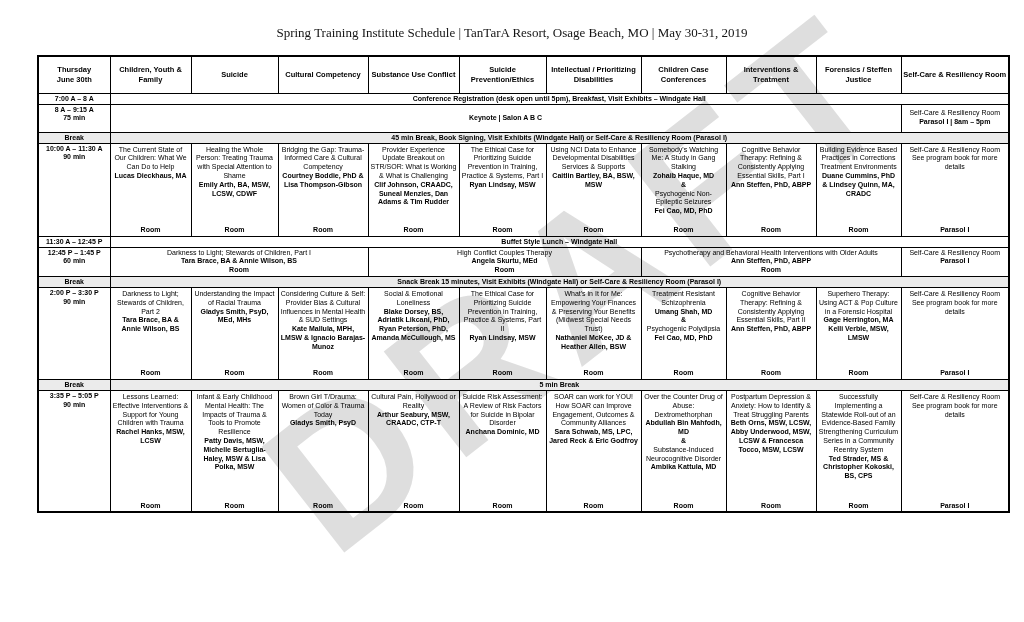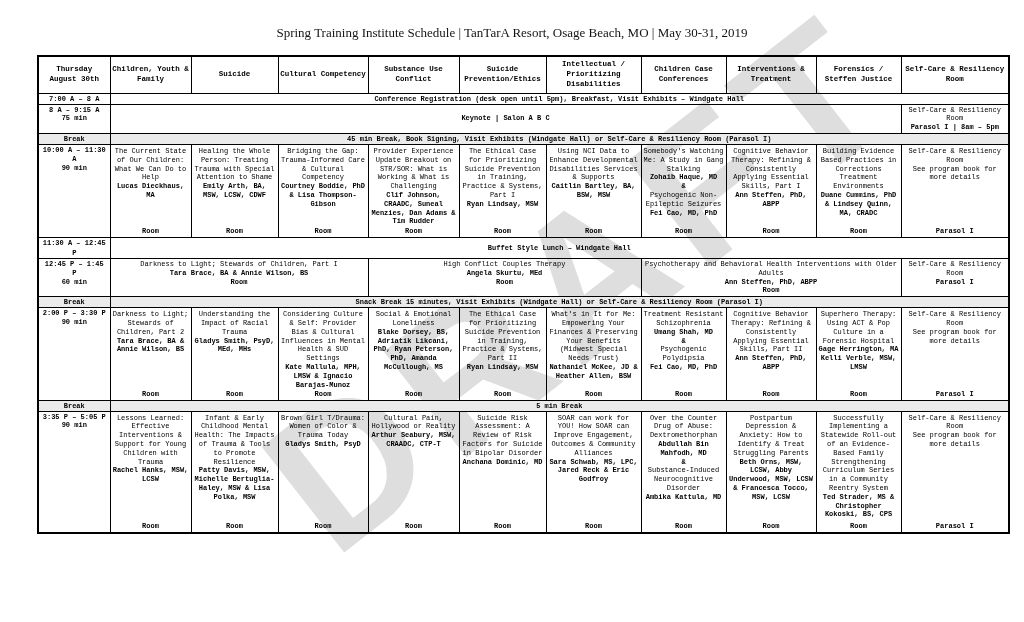--- a/index.html
+++ b/index.html
@@ -13,21 +13,21 @@
     font-family:"Liberation Serif", serif; font-size:13px; color:#141414;
   }
   .watermark {
     position:absolute; left:190px; top:170px; width:780px; z-index:1;
     text-align:center; transform:rotate(-38deg);
     font-size:195px; font-weight:bold; letter-spacing:14px;
     color:rgba(176,176,176,0.42); pointer-events:none; user-select:none;
   }
   table.sched {
     position:absolute; top:55px; left:37px; width:971px; z-index:2;
-    border-collapse:collapse; table-layout:fixed; border:2px solid #000;font-family:Liberation Mono, monospace;
+    border-collapse:collapse; table-layout:fixed; border:2px solid #000;
   }
   .sched th, .sched td { border:1px solid #000; overflow:hidden; }
   .sched th {
     font-size:7.5px; font-weight:bold; text-align:center; vertical-align:middle;
     padding:2px 1px; line-height:1.3; height:37px; background:transparent;
   }
   .sched td {
     font-size:7px; line-height:1.26; text-align:center; vertical-align:top;
     padding:2px 2px 10px 2px; position:relative; background:transparent;
   }
@@ -67,21 +67,21 @@
       <col style="width:85px">
     <col style="width:90px">
       <col style="width:85px">
       <col style="width:108px">
   </colgroup>
 
   <tbody>
       <tr>
     <th>
       <div>Thursday</div>
-      <div>August 30th</div>
+      <div>June 30th</div>
     </th>
     <th>Children, Youth &amp; Family</th>
     <th>Suicide</th>
     <th>Cultural Competency</th>
     <th>Substance Use Conflict</th>
     <th>Suicide Prevention/Ethics</th>
     <th>Intellectual / Prioritizing Disabilities</th>
     <th>Children Case Conferences</th>
     <th>Interventions &amp; Treatment</th>
     <th>Forensics / Steffen Justice</th>

